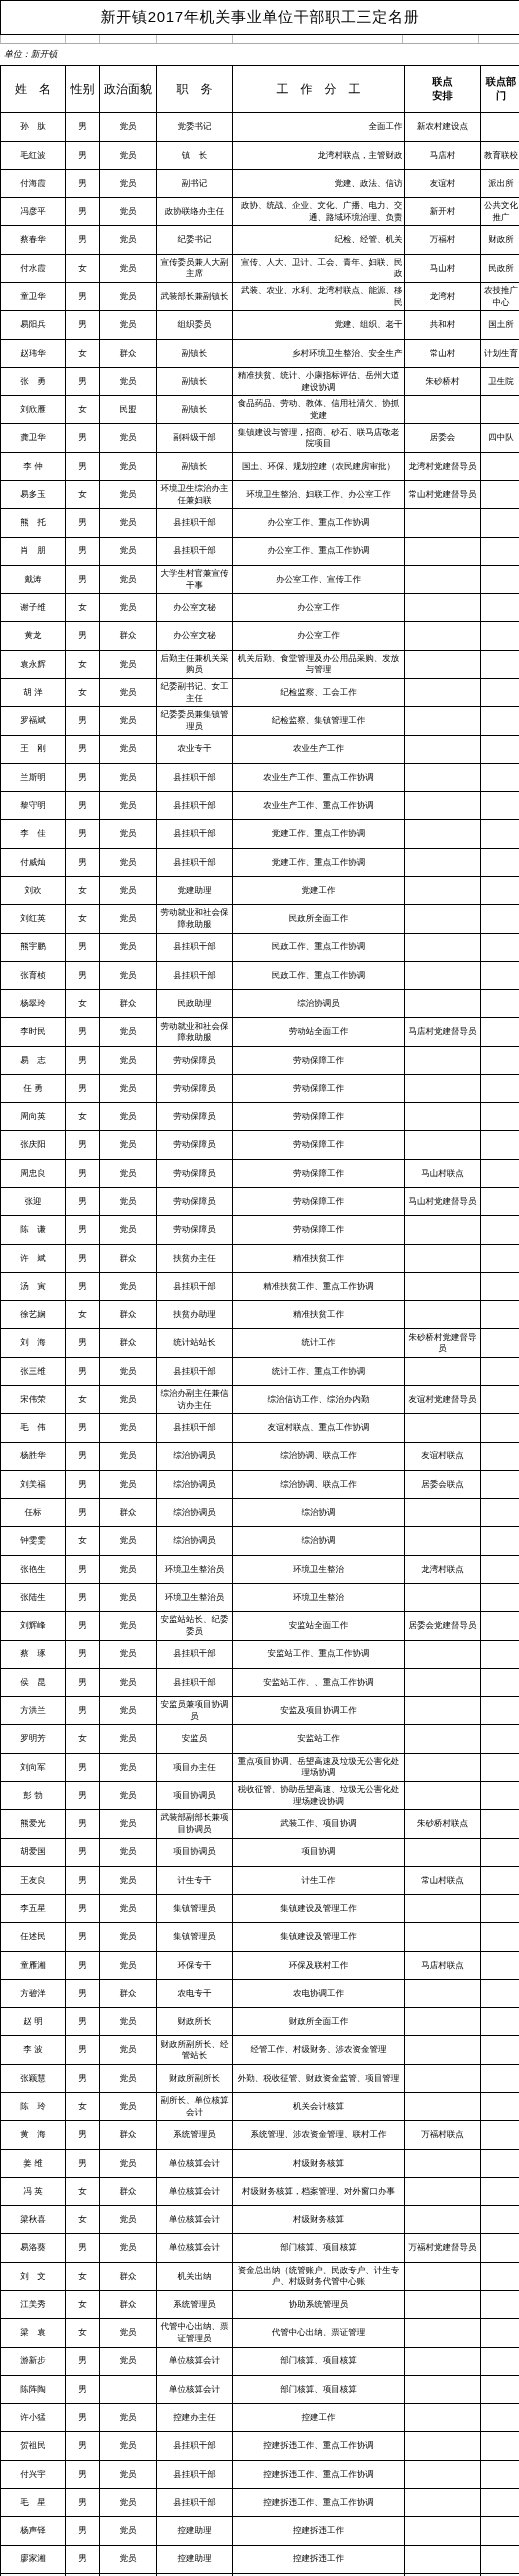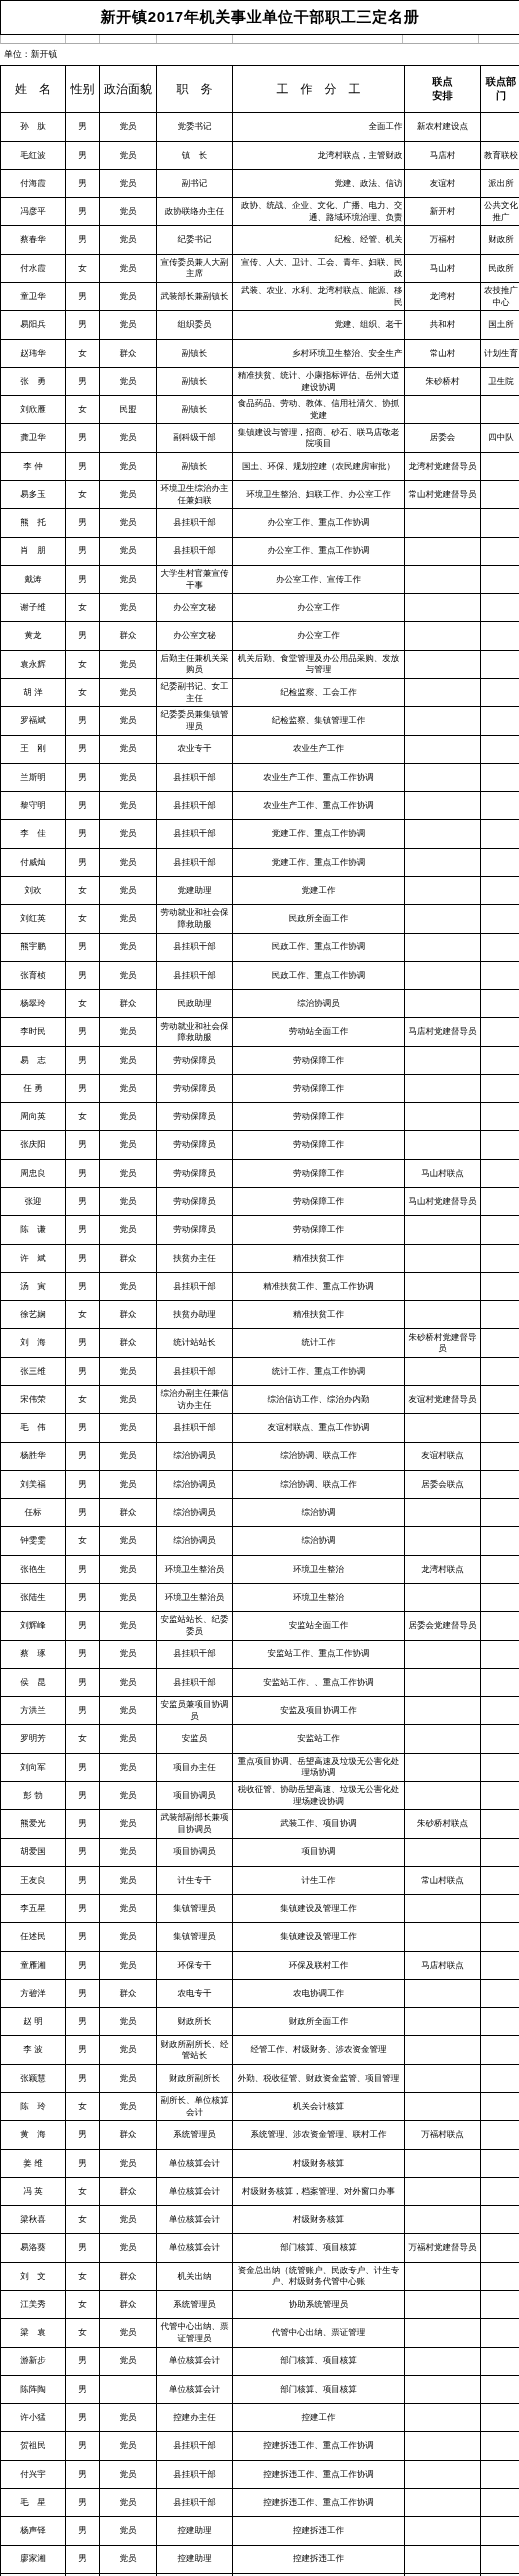--- a/index.html
+++ b/index.html
@@ -19,39 +19,40 @@
     border: 1.4px solid #000;
     border-bottom: 0.7px solid #000;
     height: 33px;
     display: flex;
     align-items: center;
     justify-content: center;
   }
   .title-block h1 {
     margin: 4px;
     font-size: 15px;
-    font-weight: bold;
+    font-weight: normal;
     letter-spacing: 0.7px;
   }
   
   .grid-strip {
     display: flex;
     height: 8.2px;
     border-left: 0.7px solid #bbb;
     border-right: 0.7px solid #bbb;
     border-bottom: 0.7px solid #aaa;
   }
   .grid-strip span { border-right: 0.7px solid #bbb; }
   
   .unit-row {
     height: 20.4px;
     display: flex;
     align-items: center;
     padding-left: 4.1px;
     font-size: 8.9px;
+    font-style: italic;
   }
   
   table.roster {
     border-collapse: collapse;
     table-layout: fixed;
     width: 520px;
     border: 1.4px solid #000;
   }
   table.roster col.c-name     { width: 65px; }
   table.roster col.c-gender   { width: 34px; }

